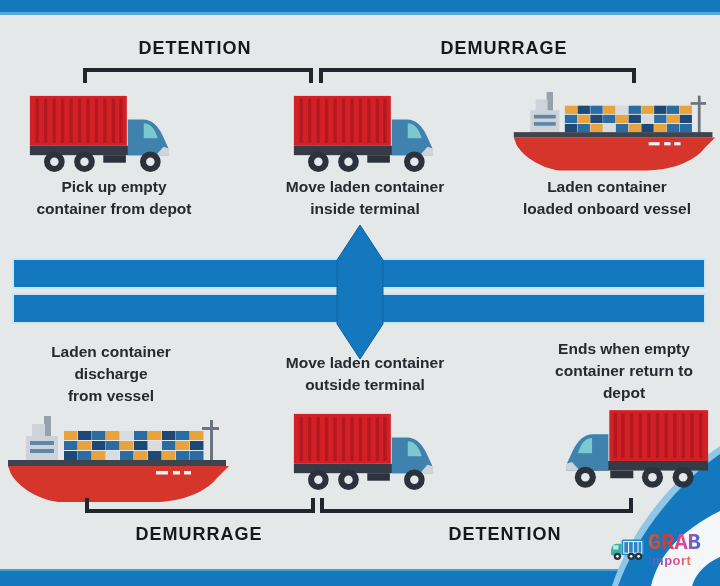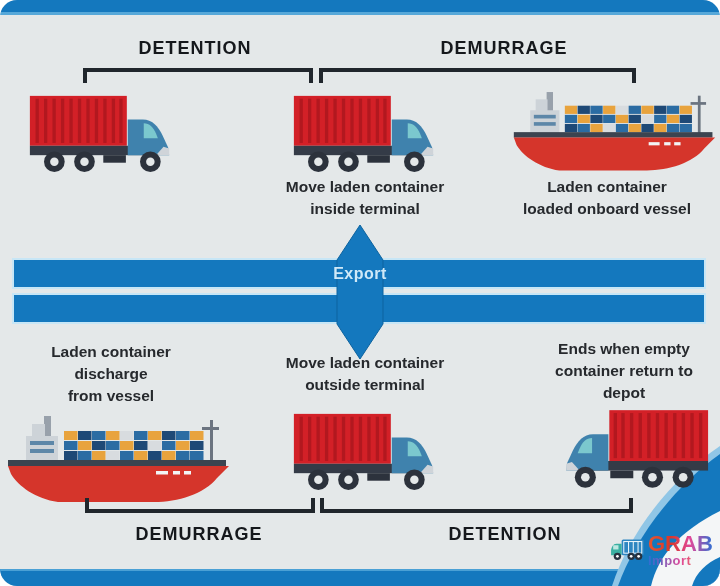--- a/index.html
+++ b/index.html
@@ -1,18 +1,18 @@
 <!DOCTYPE html>
 <html><head>
 <meta charset="utf-8">
 <style>
   html,body{margin:0;padding:0;background:#ffffff;}
   .canvas{
     position:relative;width:720px;height:586px;overflow:hidden;
-    background:#e4e8e9;font-family:"Liberation Sans",sans-serif;border-radius:17px;
+    background:#e4e8e9;font-family:"Liberation Sans",sans-serif;
   }
   
   .topbar{position:absolute;top:0;left:0;width:720px;height:12px;background:#1478be;}
   .topbar-light{position:absolute;top:12px;left:0;width:720px;height:3px;background:#56a8d9;}
   .footerbar{position:absolute;bottom:0;left:0;width:720px;height:15px;background:#1478be;border-top:2px solid #4aa0d5;}
 
   
   .bracket{position:absolute;height:15px;box-sizing:border-box;}
   .bracket.down{border-top:4px solid #20262c;border-left:4px solid #20262c;border-right:4px solid #20262c;}
   .bracket.up{border-bottom:4px solid #20262c;border-left:4px solid #20262c;border-right:4px solid #20262c;}
@@ -38,21 +38,21 @@
     color:#cfe9f8;font-weight:bold;font-size:16px;letter-spacing:0.5px;
   }
 
   .art{position:absolute;}
   .art.front{z-index:5;}
   .swoosh{position:absolute;right:0;bottom:0;z-index:4;}
 
   
   .logo{position:absolute;left:610px;top:533px;display:flex;align-items:center;gap:2px;z-index:6;}
   .logo-text{display:flex;flex-direction:column;line-height:1;}
-  .logo-grab{font-size:22px;font-weight:900;letter-spacing:0;color:#d8372a;}
+  .logo-grab{font-size:22px;font-weight:900;letter-spacing:0;color:#d8372a;font-family:Liberation Mono, monospace;}
   .logo-haulier{font-size:13px;font-weight:900;color:#2b6fd4;margin-top:-1px;letter-spacing:0.5px;}
   @supports (-webkit-background-clip: text){
     .logo-grab{
       background:linear-gradient(90deg,#e8552f 0%,#d8372a 35%,#e0489a 65%,#2b6fd4 100%);
       -webkit-background-clip:text;background-clip:text;-webkit-text-fill-color:transparent;
     }
     .logo-haulier{
       background:linear-gradient(90deg,#2b6fd4 0%,#e0489a 50%,#f08a1d 100%);
       -webkit-background-clip:text;background-clip:text;-webkit-text-fill-color:transparent;
     }
@@ -166,31 +166,32 @@
   <svg class="art" style="left:28px;top:94px" width="160" height="80" viewBox="0 0 170 85">
       <use href="#sym-truck" xlink:href="#sym-truck"></use>
     </svg>
   <svg class="art" style="left:292px;top:94px" width="160" height="80" viewBox="0 0 170 85">
       <use href="#sym-truck" xlink:href="#sym-truck"></use>
     </svg>
   <svg class="art" style="left:512px;top:90px" width="205" height="87" viewBox="0 0 225 95">
       <use href="#sym-ship" xlink:href="#sym-ship"></use>
     </svg>
 
+  <div class="caption" style="left:8px;top:176px;width:212px">Pick up empty
+container from depot</div>
   <div class="caption" style="left:252px;top:176px;width:226px">Move laden container
 inside terminal</div>
   <div class="caption" style="left:494px;top:176px;width:226px">Laden container
 loaded onboard vessel</div>
 
   <div class="flow-bar" style="top:258px"></div>
   <div class="flow-bar" style="top:293px"></div>
   <svg class="flow-arrow" width="60" height="136" viewBox="0 0 60 136">
     <polygon points="30,1 53,36 53,100 30,135 7,100 7,36" fill="#1478be" stroke="#0d639f" stroke-width="1"></polygon>
   </svg>
-  <div class="flow-label" style="top:265px">Export</div>
 
   <div class="caption" style="left:8px;top:341px;width:206px">Laden container
 discharge
 from vessel</div>
   <div class="caption" style="left:250px;top:352px;width:230px">Move laden container
 outside terminal</div>
   <div class="caption" style="left:514px;top:338px;width:220px">Ends when empty
 container return to
 depot</div>
 

